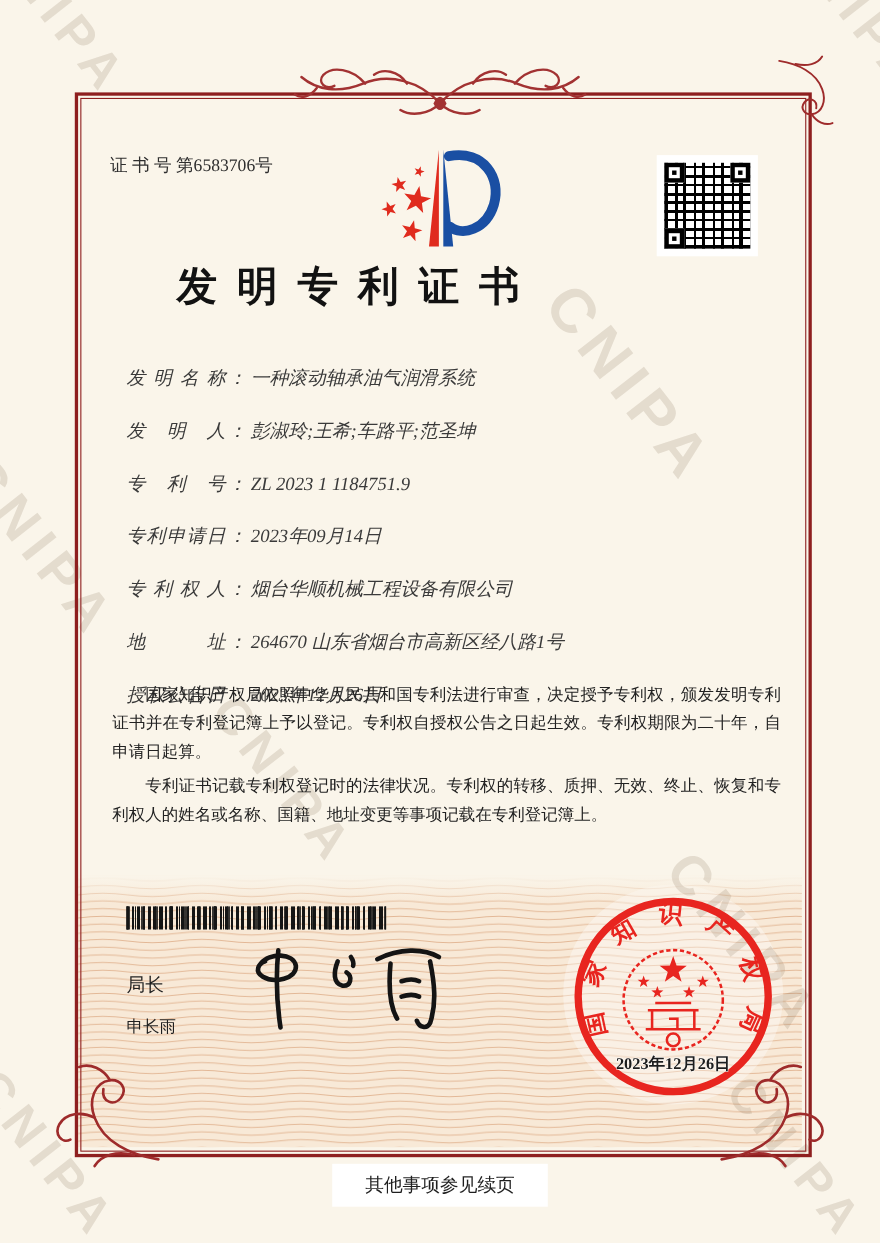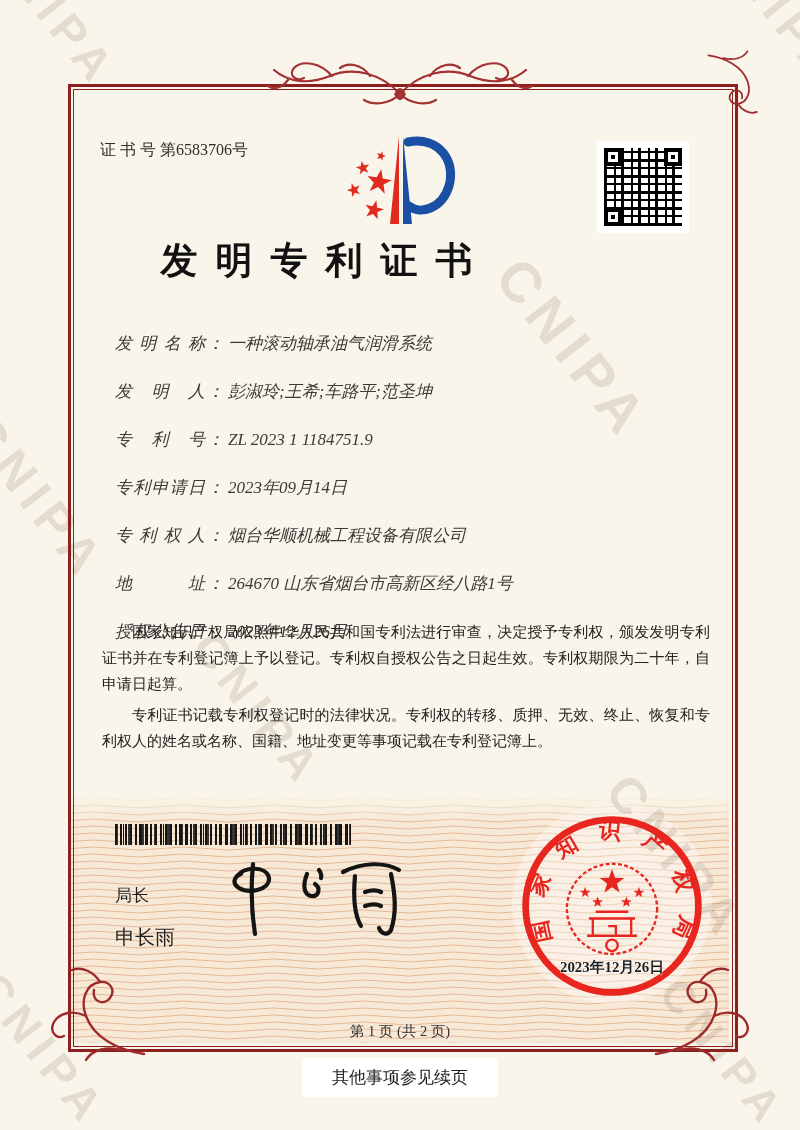--- a/index.html
+++ b/index.html
@@ -54,21 +54,21 @@
   .paras p{margin:0 0 6px 0;text-indent:2em;}
 
   .barcode{left:115px;top:824px;width:236px;height:21px;
       background-image:
         repeating-linear-gradient(90deg,#151515 0 2px,transparent 2px 5px),
         repeating-linear-gradient(90deg,#151515 0 1px,transparent 1px 8px),
         repeating-linear-gradient(90deg,rgba(21,21,21,.85) 0 3px,transparent 3px 13px);}
 
   .signoff-title{left:115px;top:884px;font-size:17px;color:#1f1f1f;
       font-family:"Liberation Sans","DejaVu Sans",sans-serif;}
-  .signoff-name{left:115px;top:924px;font-size:20px;color:#1f1f1f;
+  .signoff-name{left:115px;top:924px;font-size:15px;color:#1f1f1f;
       font-family:"Liberation Sans","DejaVu Sans",sans-serif;}
   .signature{left:215px;top:850px;width:230px;height:100px;}
 
   .seal{left:516px;top:810px;width:192px;height:192px;z-index:4;}
 
   .page-num{left:0;top:1022px;width:800px;text-align:center;font-size:14.5px;color:#333;}
   .cont-note-wrap{left:0;top:1058px;width:800px;text-align:center;}
   .cont-note{display:inline-block;background:#ffffff;padding:8px 30px;font-size:17px;color:#1f1f1f;}
 
   .ornament{position:absolute;z-index:5;}
@@ -270,18 +270,17 @@
           <path d="M120 113 V130"></path>
         <path d="M96 121 h8 v9"></path>
         <path d="M74 131 H126"></path>
         <circle cx="100" cy="141" r="6"></circle>
       </g>
       <circle cx="100" cy="103" r="47" fill="none" stroke="#e8251f" stroke-width="2.4" stroke-dasharray="4 2.5"></circle>
       <text x="100" y="169" text-anchor="middle" font-size="15.5" font-weight="bold" fill="#1d1d1d" paint-order="stroke" stroke="#ffffff" stroke-width="0.8" font-family="'Liberation Serif','DejaVu Serif',serif">2023年12月26日</text>
     </svg>
   </div>
 
-  <div class="content page-num" style="position:absolute;">第 1 页 (共 2 页)</div>
   <div class="content cont-note-wrap" style="position:absolute;">
     <span class="cont-note">其他事项参见续页</span>
   </div>
 
 </div>
 
 </body></html>

